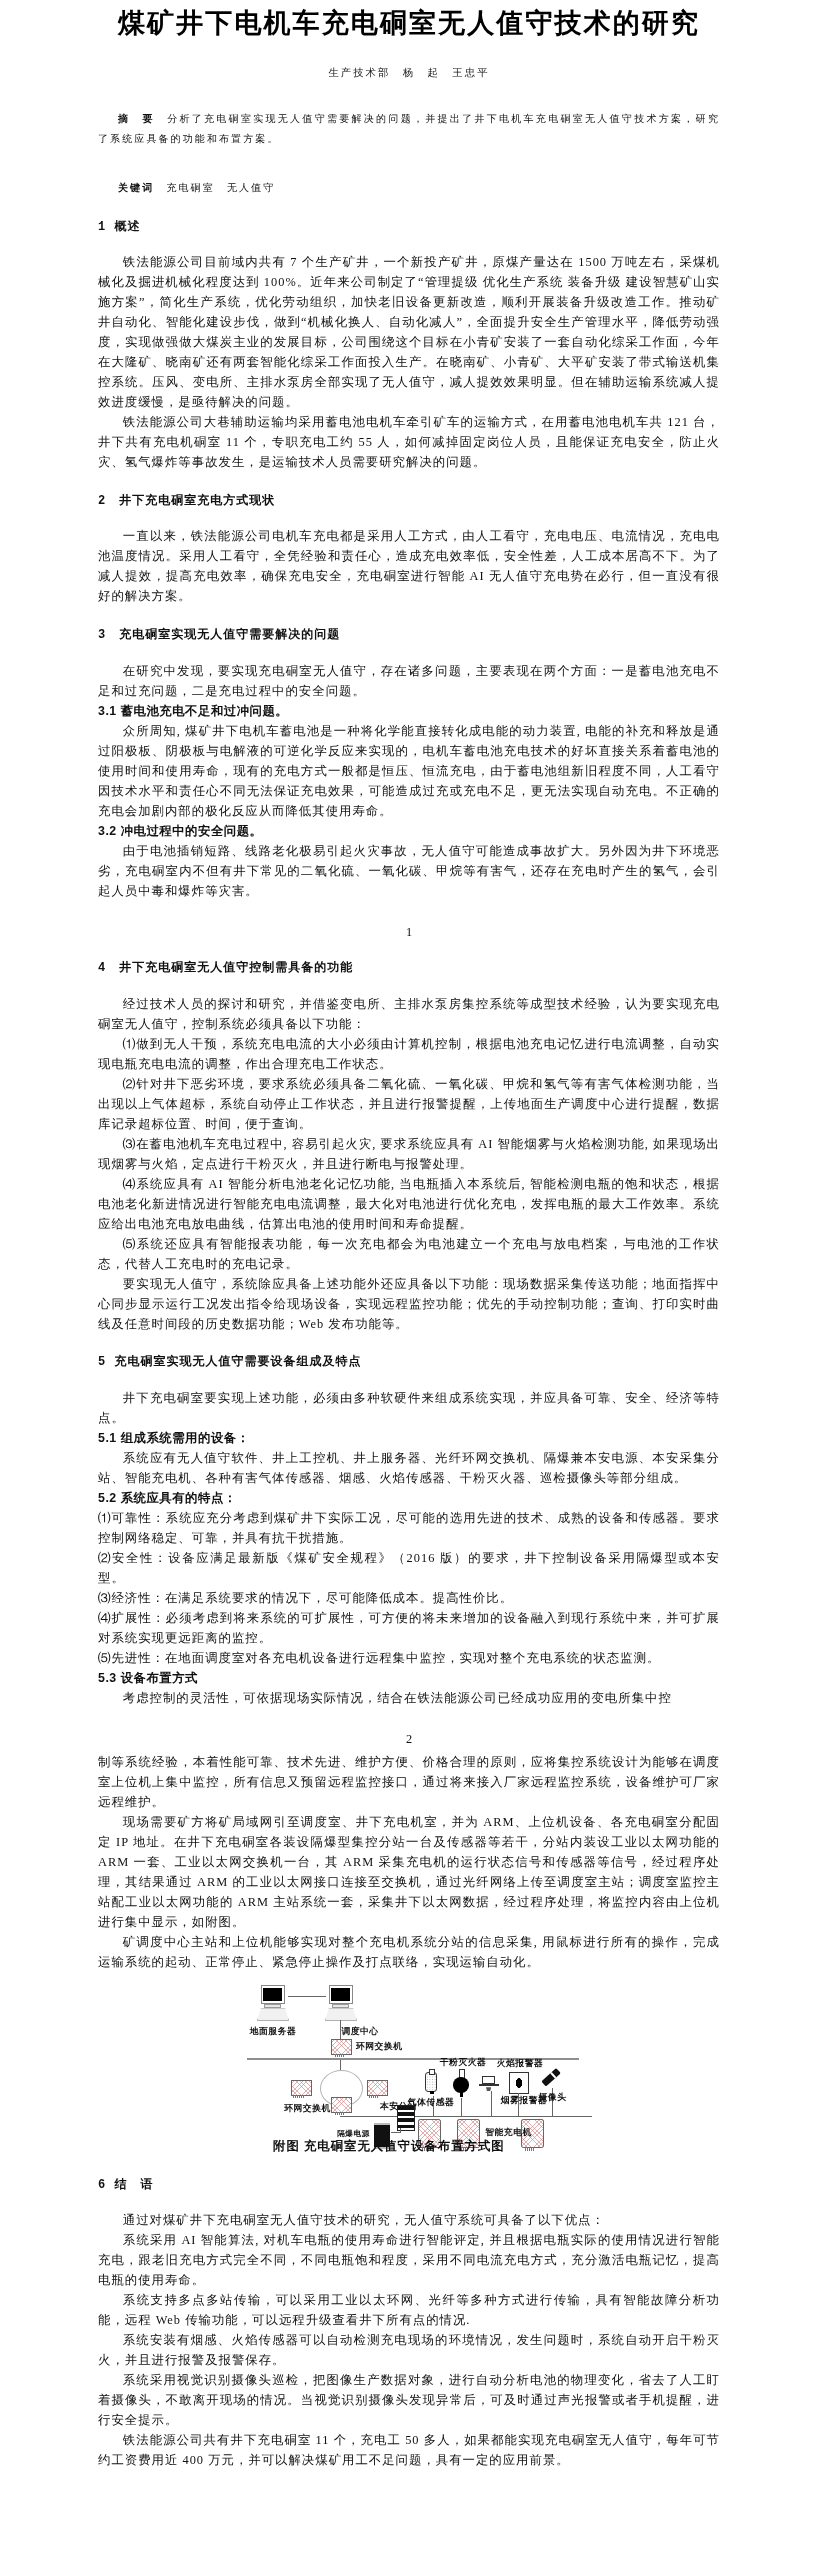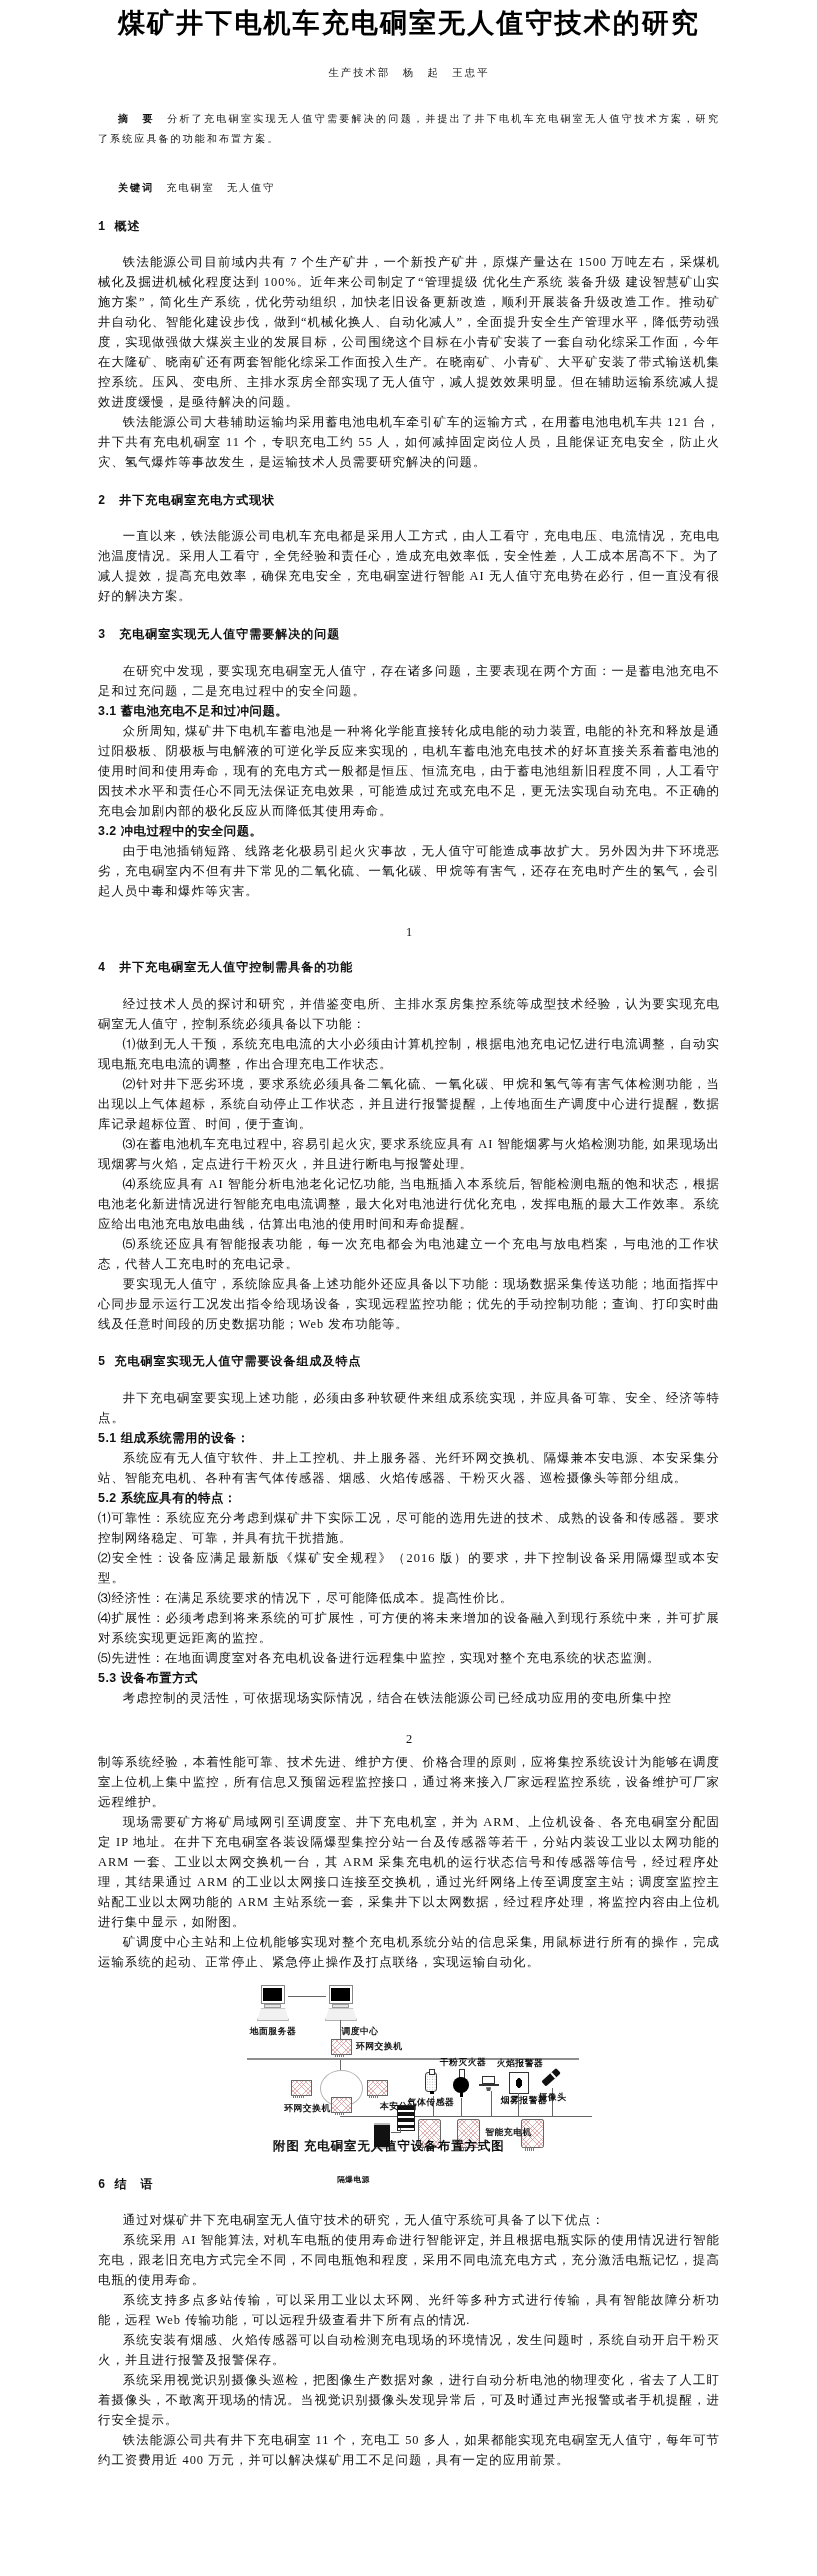--- a/index.html
+++ b/index.html
@@ -146,21 +146,21 @@
     <div class="xhatch legs switch" style="left:233px;top:116px;"></div>
     <div class="fig-label" style="left:181px;top:122px;width:57px;">环网交换机</div>
 
     <div class="hline" style="left:242px;top:135px;width:252px;"></div>
 
     <div class="fig-label" style="left:276px;top:120px;width:49px;">本安分站</div>
     <div class="substation" style="left:299px;top:124px;"></div>
     <div class="power" style="left:276px;top:142px;"></div>
     <div class="hline" style="left:293px;top:151px;width:10.3px;"></div>
     <div class="vline" style="left:302px;top:147px;height:4.6px;"></div>
-    <div class="fig-label" style="left:236px;top:148px;width:39px;font-size:7.7px;margin-top:46px;">隔爆电源</div>
+    <div class="fig-label" style="left:236px;top:148px;width:39px;font-size:7.7px;">隔爆电源</div>
 
     <div class="gas" style="left:327px;top:91px;"></div>
     <div class="vline" style="left:335px;top:115px;height:19.6px;"></div>
     <div class="fig-label" style="left:307px;top:116px;width:52px;">气体传感器</div>
 
     <div class="extstem" style="left:361px;top:88px;"></div>
     <div class="extb" style="left:355px;top:96px;"></div>
     <div class="extfoot" style="left:362px;top:111px;"></div>
     <div class="vline" style="left:363px;top:117px;height:17.5px;"></div>
     <div class="fig-label" style="left:334px;top:76px;width:62px;">干粉灭火器</div>

